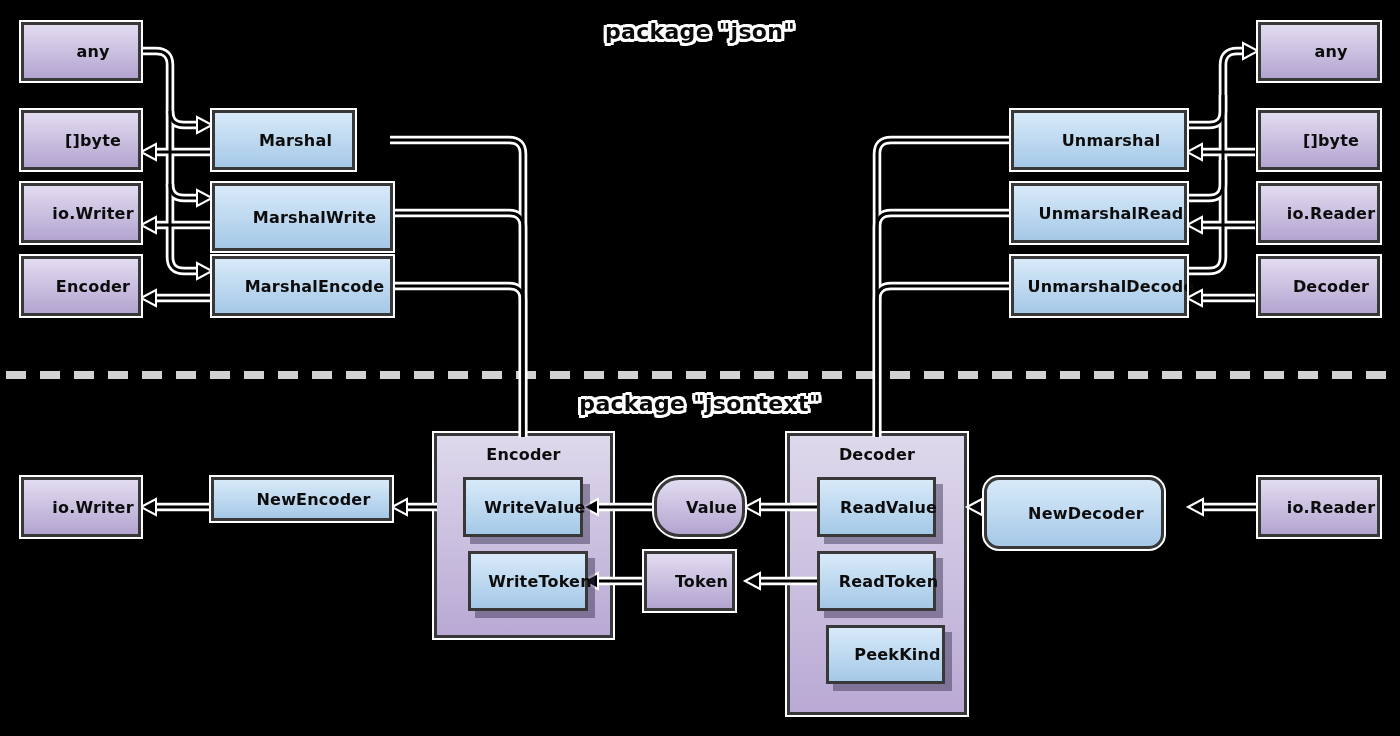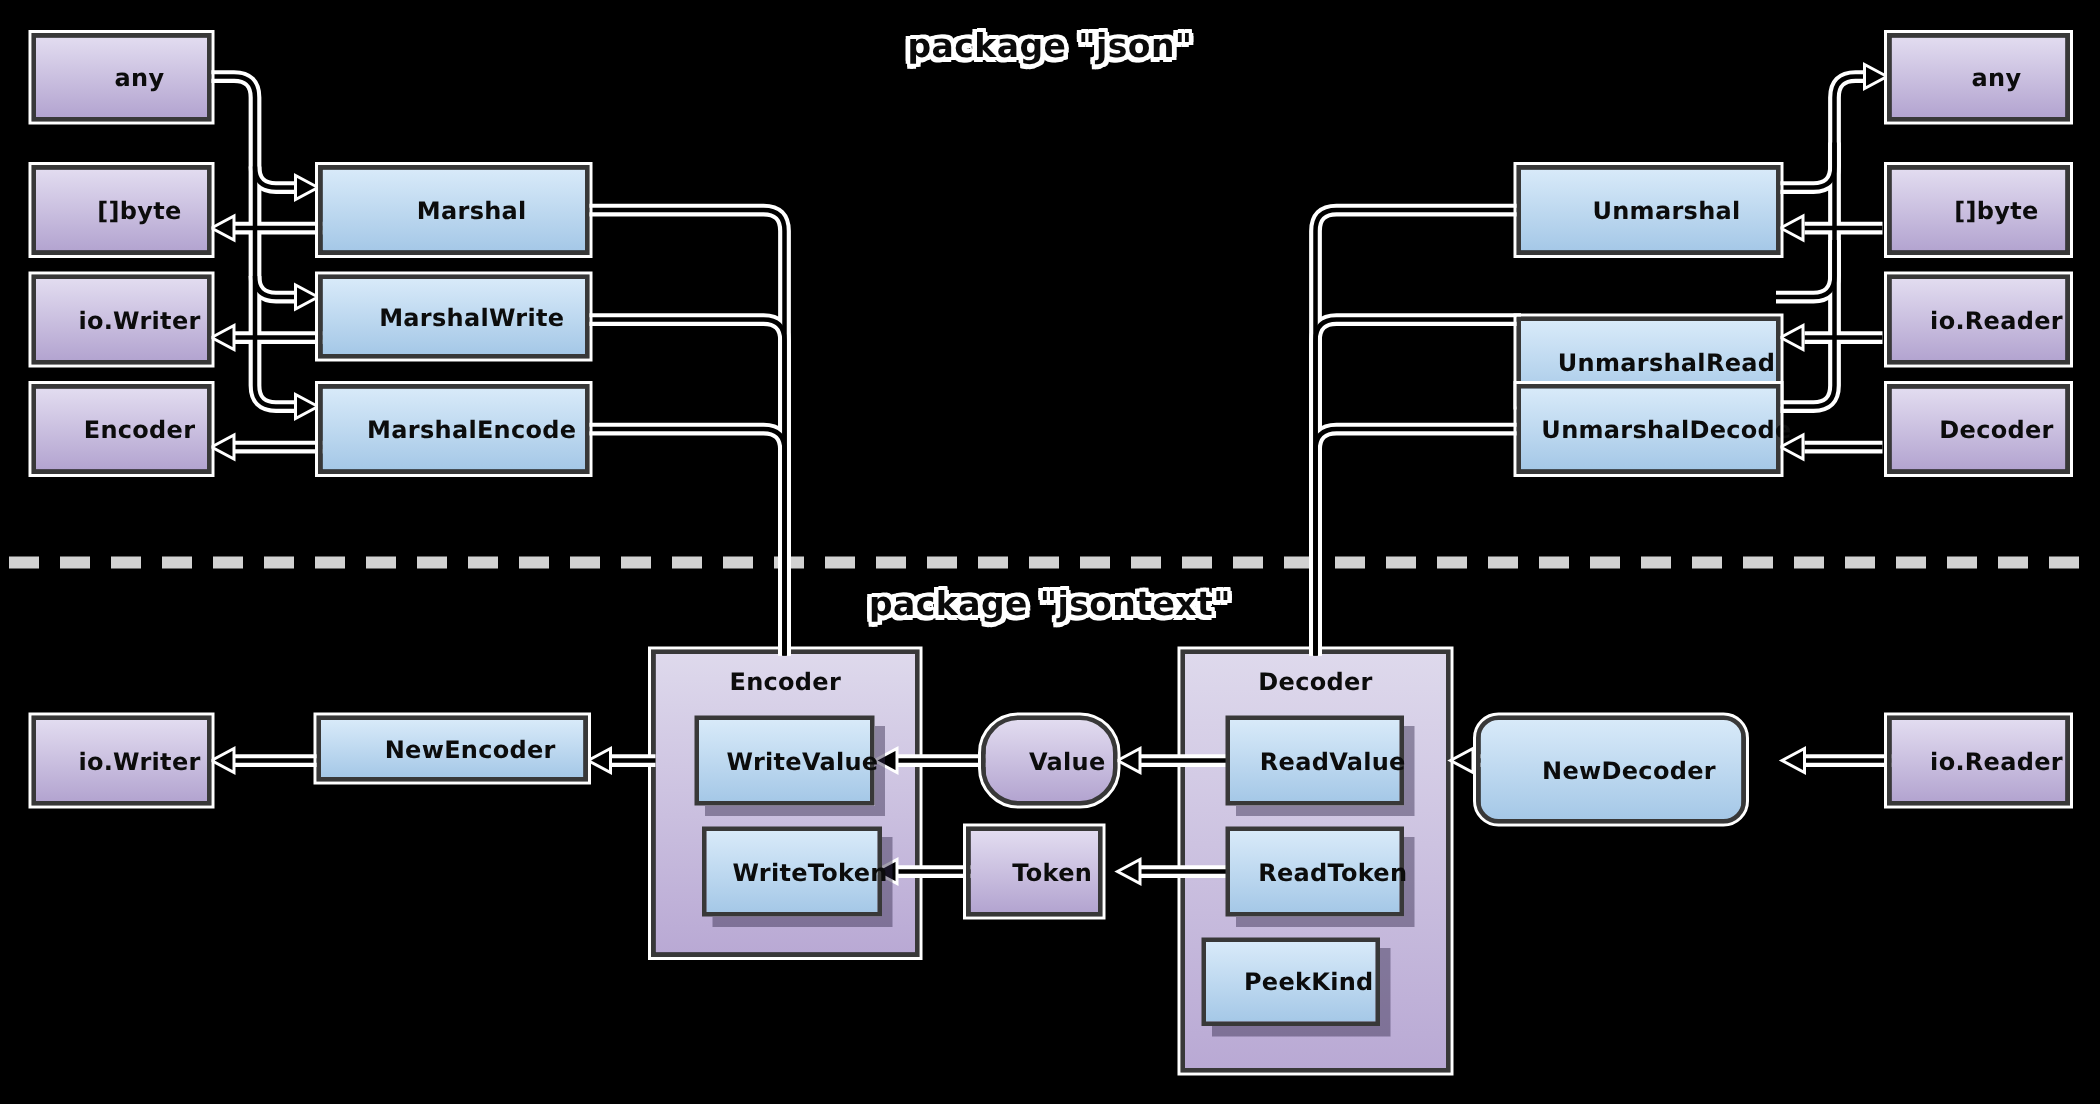--- a/index.html
+++ b/index.html
@@ -141,33 +141,33 @@
       </div>
       <div class="node purple" style="left: 21px; top: 110px; width: 120px; height: 60px;">
         <span class="label">[]byte</span>
       </div>
       <div class="node purple" style="left: 21px; top: 183px; width: 120px; height: 60px;">
         <span class="label">io.Writer</span>
       </div>
       <div class="node purple" style="left: 21px; top: 256px; width: 120px; height: 60px;">
         <span class="label">Encoder</span>
       </div>
-      <div class="node blue" style="left: 212px; top: 110px; width: 181px; height: 60px;">
+      <div class="node blue" style="left: 212px; top: 110px; width: 143px; height: 60px;">
         <span class="label">Marshal</span>
       </div>
-      <div class="node blue" style="left: 212px; top: 183px; width: 181px; height: 56px;">
+      <div class="node blue" style="left: 212px; top: 183px; width: 181px; height: 68px;">
         <span class="label">MarshalWrite</span>
       </div>
       <div class="node blue" style="left: 212px; top: 256px; width: 181px; height: 60px;">
         <span class="label">MarshalEncode</span>
       </div>
       <div class="node blue" style="left: 1011px; top: 110px; width: 176px; height: 60px;">
         <span class="label">Unmarshal</span>
       </div>
-      <div class="node blue" style="left: 1011px; top: 183px; width: 176px; height: 60px; margin-top: 28px;">
+      <div class="node blue" style="left: 1011px; top: 183px; width: 176px; height: 60px;">
         <span class="label">UnmarshalRead</span>
       </div>
       <div class="node blue" style="left: 1011px; top: 256px; width: 176px; height: 60px;">
         <span class="label">UnmarshalDecode</span>
       </div>
       <div class="node purple" style="left: 1258px; top: 22px; width: 122px; height: 59px;">
         <span class="label">any</span>
       </div>
       <div class="node purple" style="left: 1258px; top: 110px; width: 122px; height: 60px;">
         <span class="label">[]byte</span>
@@ -201,21 +201,21 @@
       </div>
       <div class="node container" style="left: 787px; top: 433px; width: 180px; height: 282px;">
         <span class="label">Decoder</span>
       </div>
       <div class="node inner" style="left: 817px; top: 477px; width: 119px; height: 60px;">
         <span class="label">ReadValue</span>
       </div>
       <div class="node inner" style="left: 817px; top: 551px; width: 119px; height: 60px; justify-content: center;">
         <span class="label">ReadToken</span>
       </div>
-      <div class="node inner" style="left: 801px; top: 625px; width: 119px; height: 59px;">
+      <div class="node inner" style="left: 826px; top: 625px; width: 119px; height: 59px;">
         <span class="label">PeekKind</span>
       </div>
       <div class="node blue" style="left: 984px; top: 477px; width: 180px; height: 72px; border-radius: 15px;">
         <span class="label">NewDecoder</span>
       </div>
       <div class="node purple" style="left: 1258px; top: 477px; width: 122px; height: 60px;">
         <span class="label">io.Reader</span>
       </div>
     </div>
 </div>

